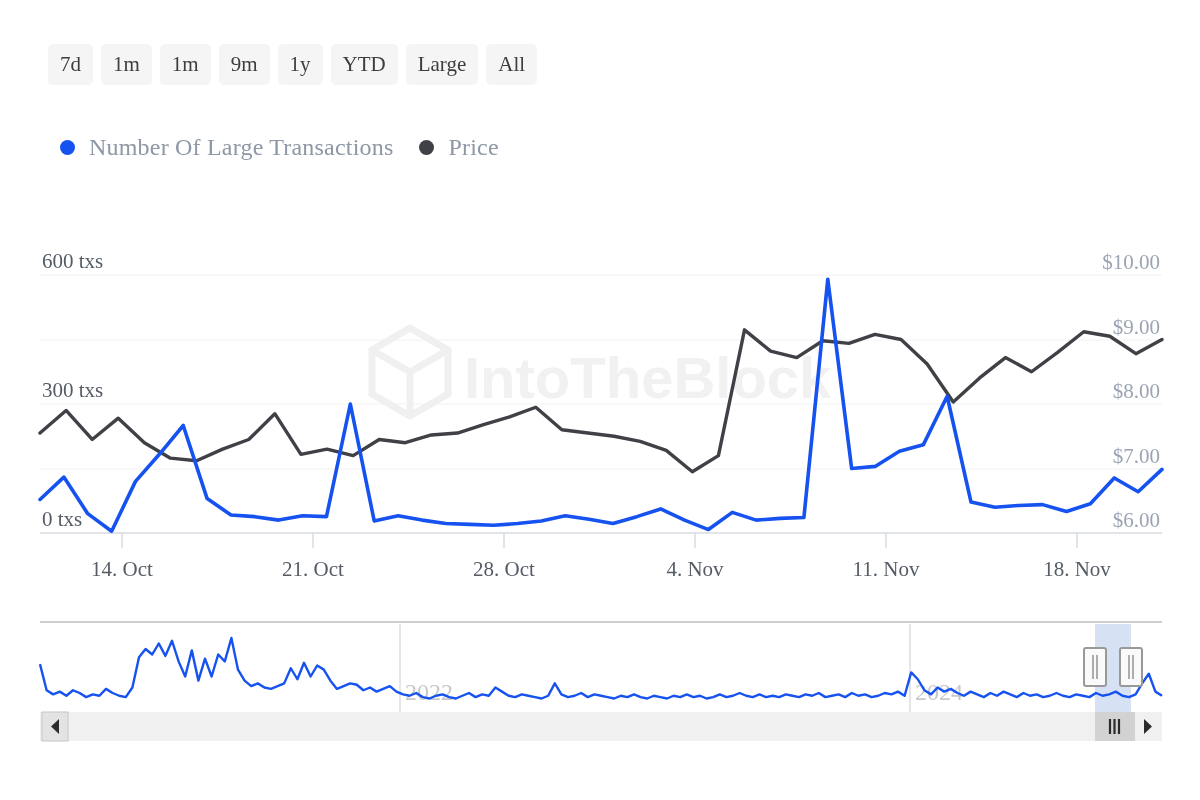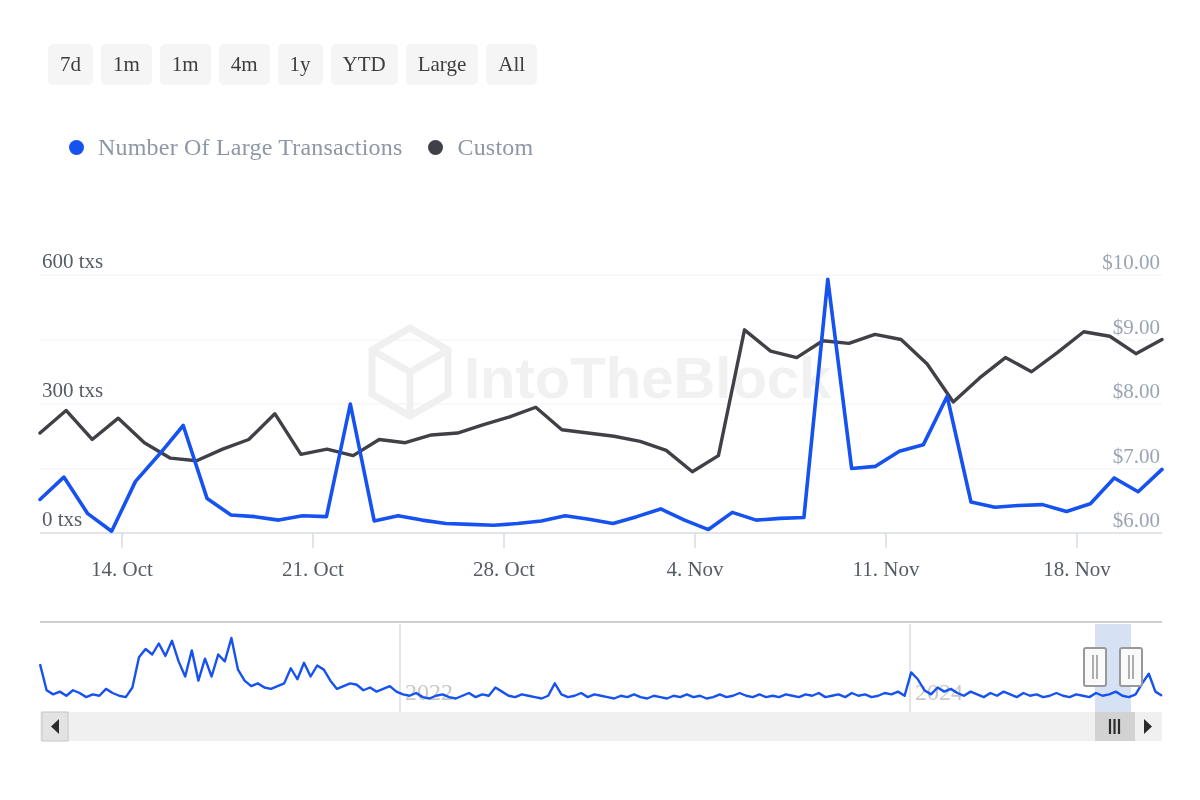--- a/index.html
+++ b/index.html
@@ -25,21 +25,21 @@
     font-family: "Liberation Serif", serif;
     font-size: 21px;
     line-height: 1;
     padding: 10px 12px;
     cursor: pointer;
     white-space: nowrap;
   }
 
   
   .legend {
-    position: absolute; left: 69px; top: 134px;
+    position: absolute; left: 60px; top: 134px;
     display: flex; align-items: center; gap: 26px;
   }
   .legend-item { display: flex; align-items: center; gap: 14px; cursor: pointer; }
   .legend-dot { width: 15px; height: 15px; border-radius: 50%; display: block; }
   .legend-label {
     font-family: "Liberation Serif", serif;
     font-size: 24px;
     color: #8d97a5;
     letter-spacing: .2px;
     white-space: nowrap;
@@ -75,35 +75,35 @@
 </style>
 </head>
 <body>
 
 <div id="app">
 
   <div class="range-bar">
     <button class="range-btn">7d</button>
     <button class="range-btn">1m</button>
     <button class="range-btn">1m</button>
-    <button class="range-btn">4m</button>
+    <button class="range-btn">9m</button>
     <button class="range-btn">1y</button>
     <button class="range-btn">YTD</button>
     <button class="range-btn">Large</button>
     <button class="range-btn">All</button>
   </div>
 
   <div class="legend">
     <div class="legend-item">
       <span class="legend-dot" id="dot0" style="background: rgb(22, 82, 240);"></span>
       <span class="legend-label">Number Of Large Transactions</span>
     </div>
     <div class="legend-item">
       <span class="legend-dot" id="dot1" style="background: rgb(63, 65, 70);"></span>
-      <span class="legend-label">Custom</span>
+      <span class="legend-label">Price</span>
     </div>
   </div>
 
   <div class="plot-wrap">
     <svg class="chart" width="1200" height="800" id="chartsvg">
         <line x1="40" y1="275" x2="1162" y2="275" stroke="#f2f2f2" stroke-width="1"></line>
         <line x1="40" y1="340" x2="1162" y2="340" stroke="#f2f2f2" stroke-width="1"></line>
         <line x1="40" y1="404" x2="1162" y2="404" stroke="#f2f2f2" stroke-width="1"></line>
         <line x1="40" y1="469" x2="1162" y2="469" stroke="#f2f2f2" stroke-width="1"></line>
         <line x1="40" y1="533" x2="1162" y2="533" stroke="#d7dbe0" stroke-width="1.5"></line>

